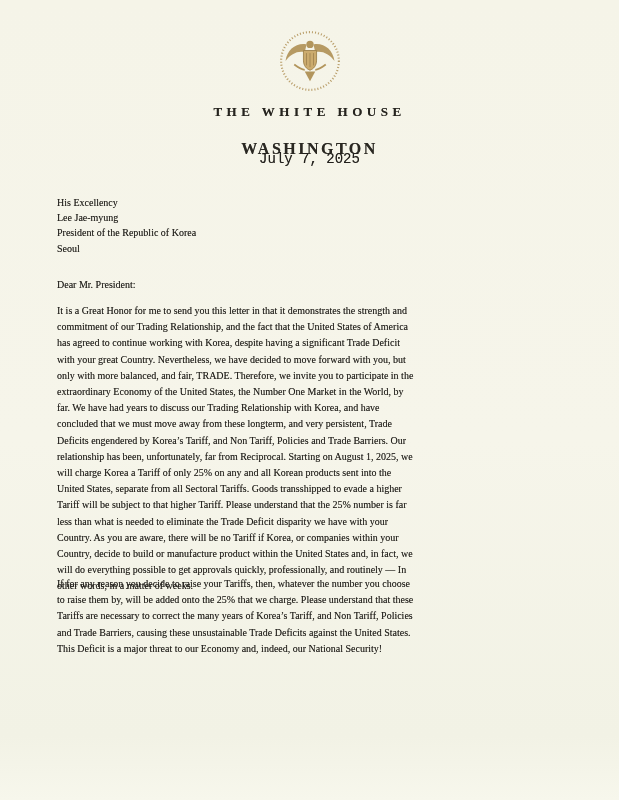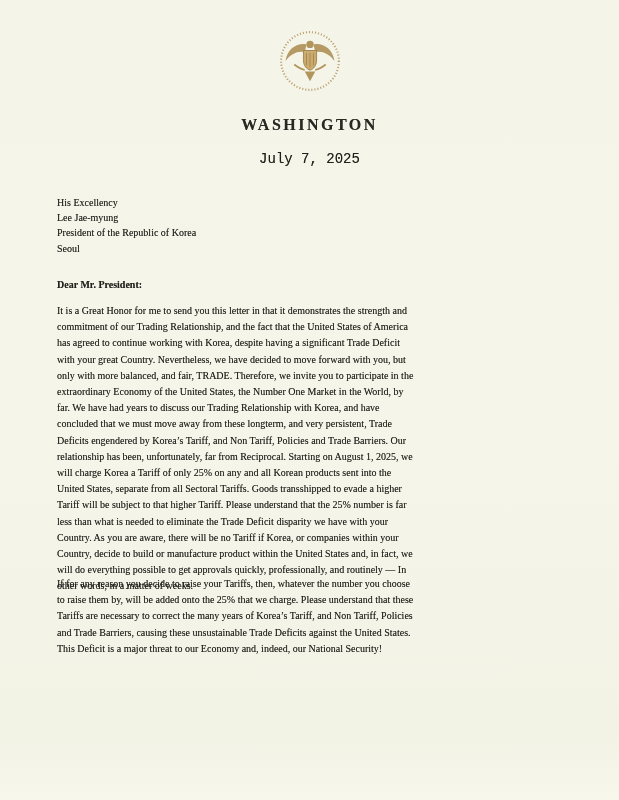--- a/index.html
+++ b/index.html
@@ -59,21 +59,21 @@
   .body-block {
     position: absolute;
     left: 57px;
     width: 514px;
     font-size: 10px;
     line-height: 16.2px;
     white-space: pre-line;
     text-align: left;
   }
   .recipient { top: 195px; line-height: 15.2px; }
-  .salutation { top: 277px; font-weight: bold; }
+  .salutation { top: 277px; }
   .para1 { top: 303px; }
   .para2 { top: 576px; }
   
   .ink-soft { text-shadow: 0 0 0.5px rgba(40,38,32,0.55); }
 </style>
 </head>
 <body>
 
 <div class="paper">
 
@@ -89,20 +89,21 @@
       <circle cx="40" cy="21" r="4.2" fill="#b2955c"></circle>
 
       <path d="M32.5,28 h15 v11 c0,6.5 -3.5,10 -7.5,11.5 c-4,-1.5 -7.5,-5 -7.5,-11.5 Z" fill="#cbab6e" stroke="#9b804c" stroke-width="1"></path>
 
       <path d="M36,31 v14 M40,31 v16 M44,31 v14" stroke="#9b804c" stroke-width="0.9" fill="none"></path>
 
       <path d="M34,52 L40,63 L46,52 Z" fill="#b2955c"></path>
 
       <path d="M22,44 q8,6 12,6 M58,44 q-8,6 -12,6" stroke="#b2955c" stroke-width="2" fill="none"></path>
     </svg>
+    <div class="org-name ink-soft">THE WHITE HOUSE</div>
     <div class="org-city ink-soft">WASHINGTON</div>
   </div>
 
   <div class="date-line ink-soft">July 7, 2025</div>
 
   <div class="body-block recipient ink-soft">His Excellency
 Lee Jae-myung
 President of the Republic of Korea
 Seoul</div>
 

